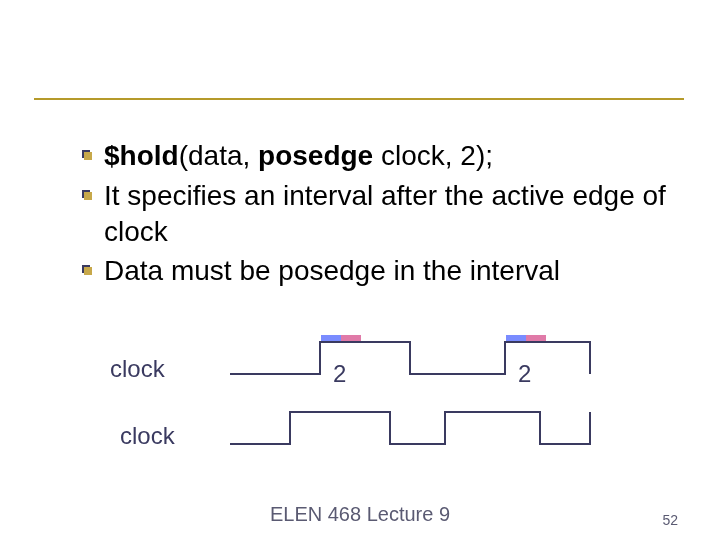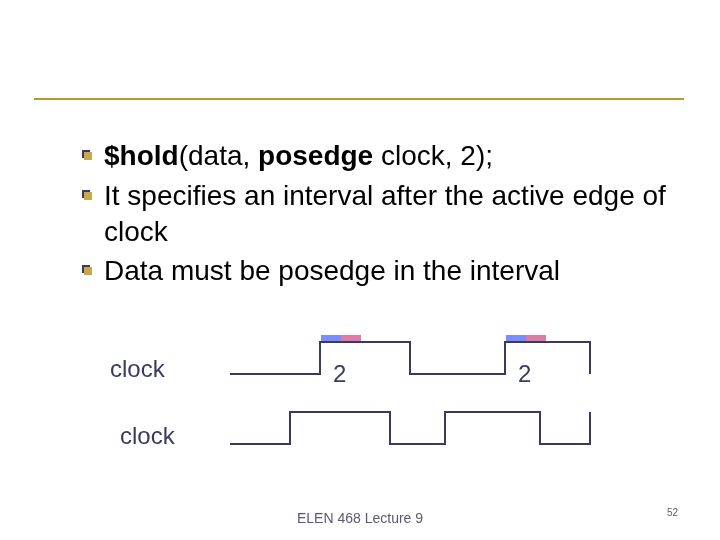--- a/index.html
+++ b/index.html
@@ -69,28 +69,28 @@
     position: absolute;
     font-size: 24px;
     color: #3a3a60;
   }
   .footer-center {
     position: absolute;
     left: 0;
     width: 720px;
     bottom: 14px;
     text-align: center;
-    font-size: 14px;
+    font-size: 20px;
     color: #5a5a72;
   }
   .footer-right {
     position: absolute;
     right: 42px;
-    bottom: 22px;
-    font-size: 10px;
+    bottom: 12px;
+    font-size: 14px;
     color: #5a5a72;
   }
 </style>
 </head>
 <body>
 
 <div class="slide">
 
   <div class="title-underline"></div>
 

